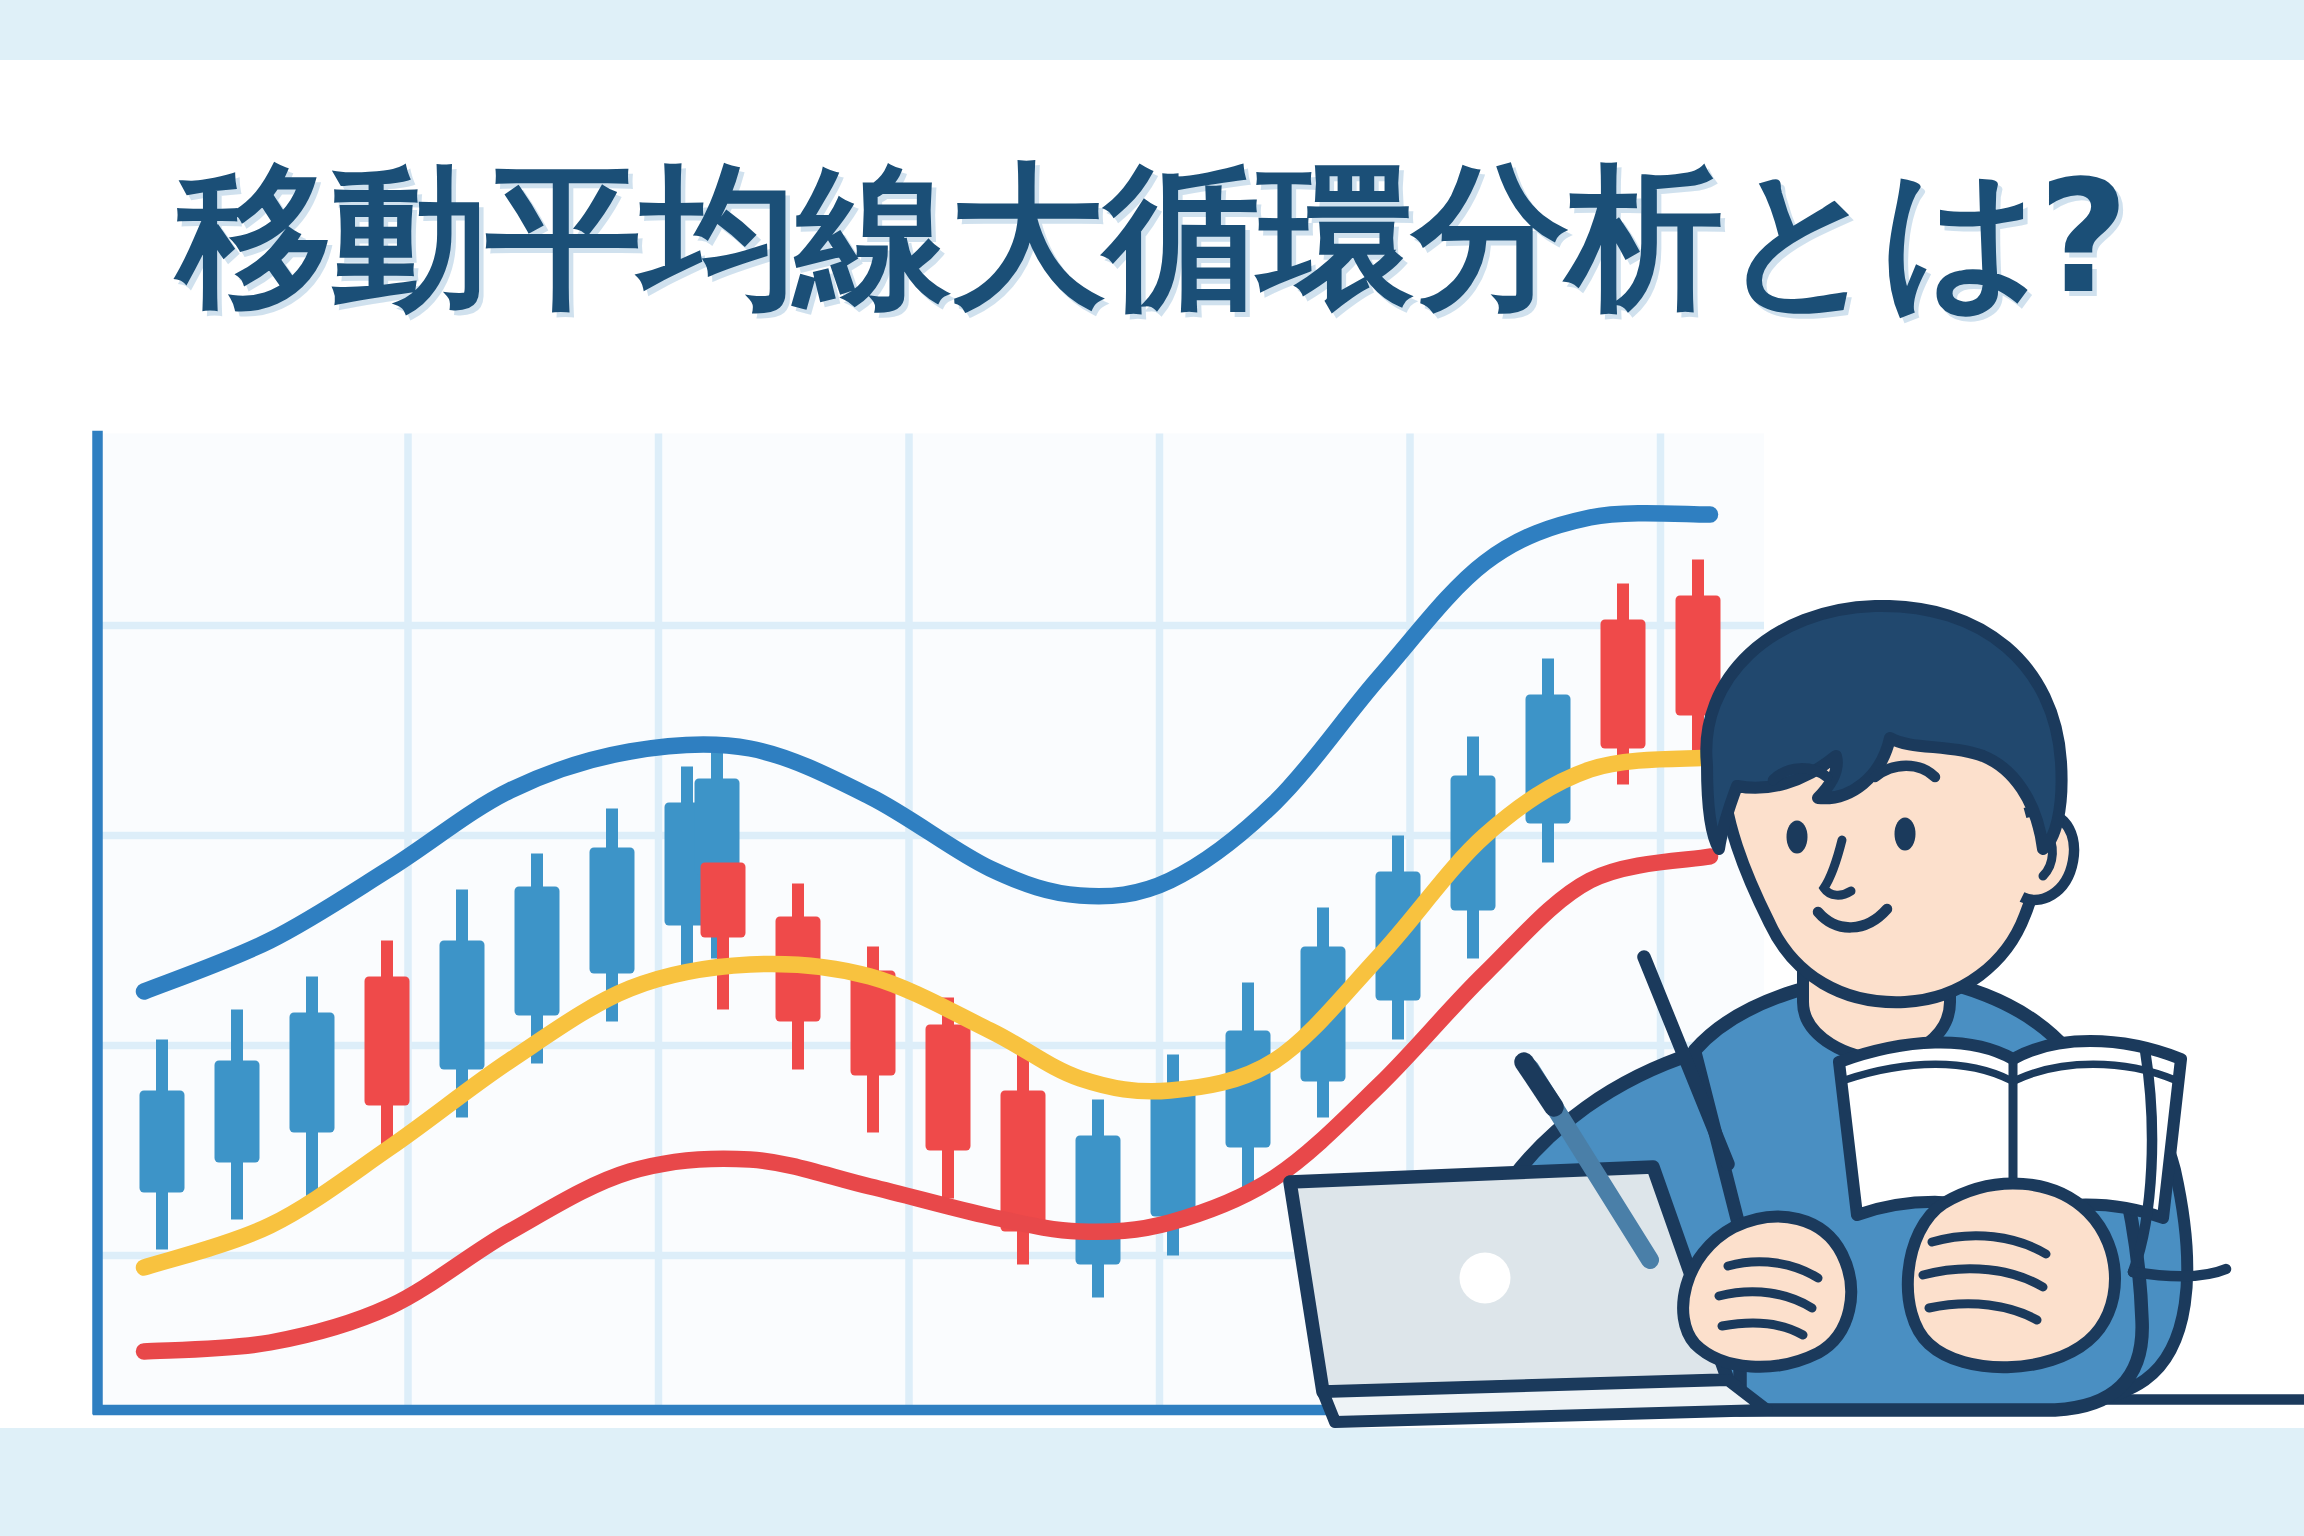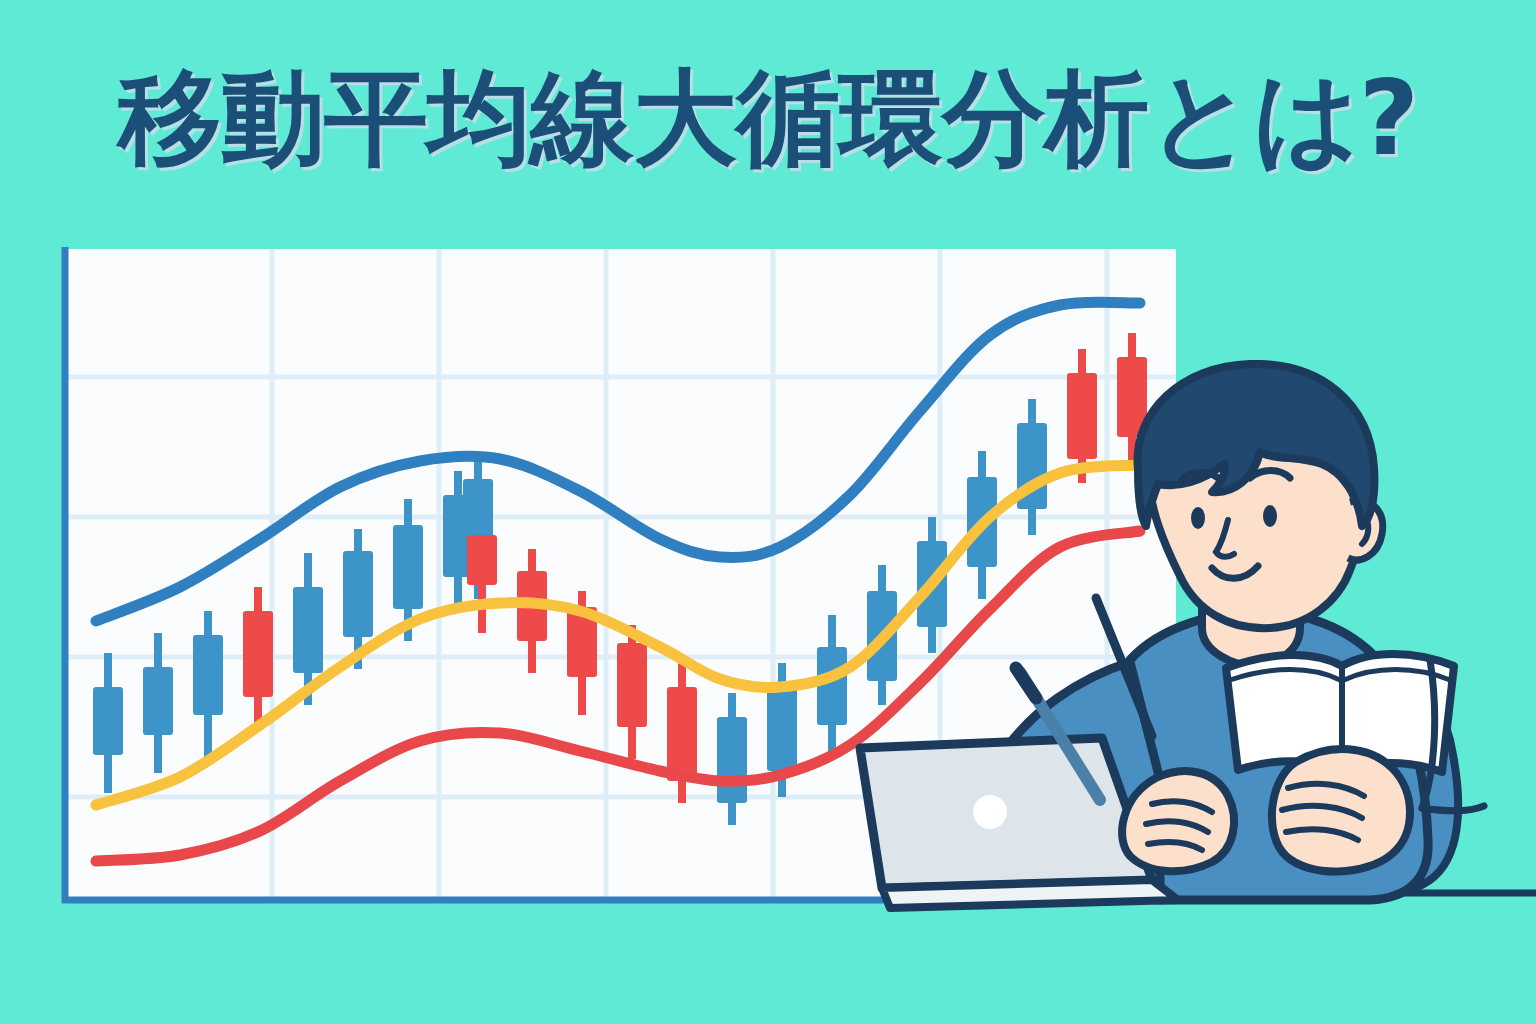--- a/index.html
+++ b/index.html
@@ -6,23 +6,24 @@
     margin: 0;
     padding: 0;
     background: #dff0f8;
   }
   body {
     font-family: "Liberation Sans", sans-serif;
   }
   #page {
     position: relative;
     width: 1536px;
-    height: 1024px;
-    background: #5eead4;
+    height: 912px;
+    background: #ffffff;
     overflow: hidden;
+    margin-top: 40px;
   }
   #title {
     position: absolute;
     left: 0;
     top: 56px;
     width: 1536px;
     text-align: center;
     font-family: "DejaVu Sans", "Liberation Sans", sans-serif;
     font-weight: 700;
     font-size: 104px;

